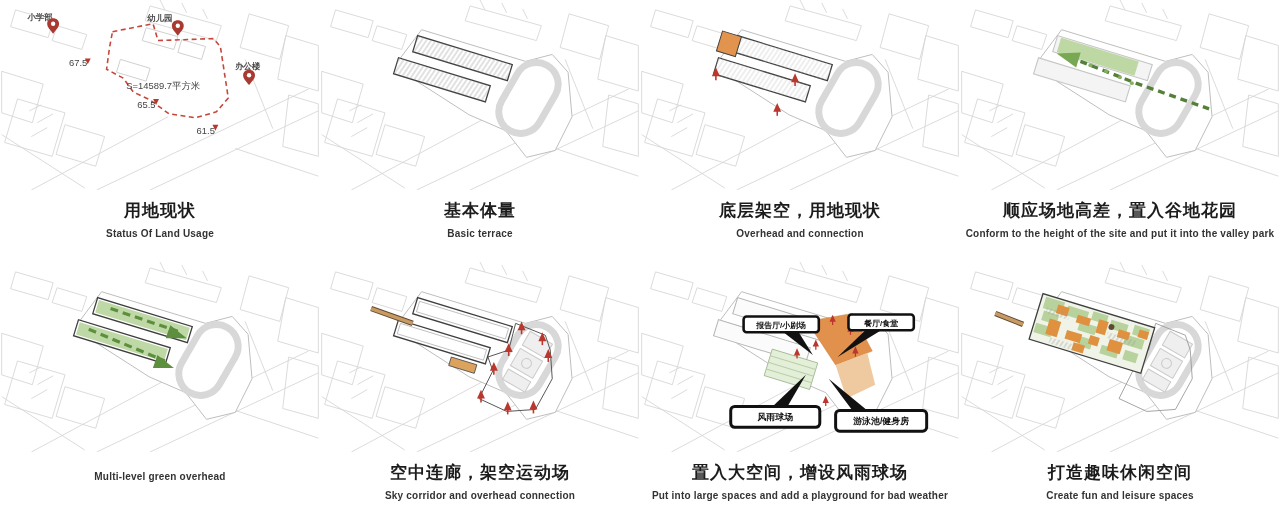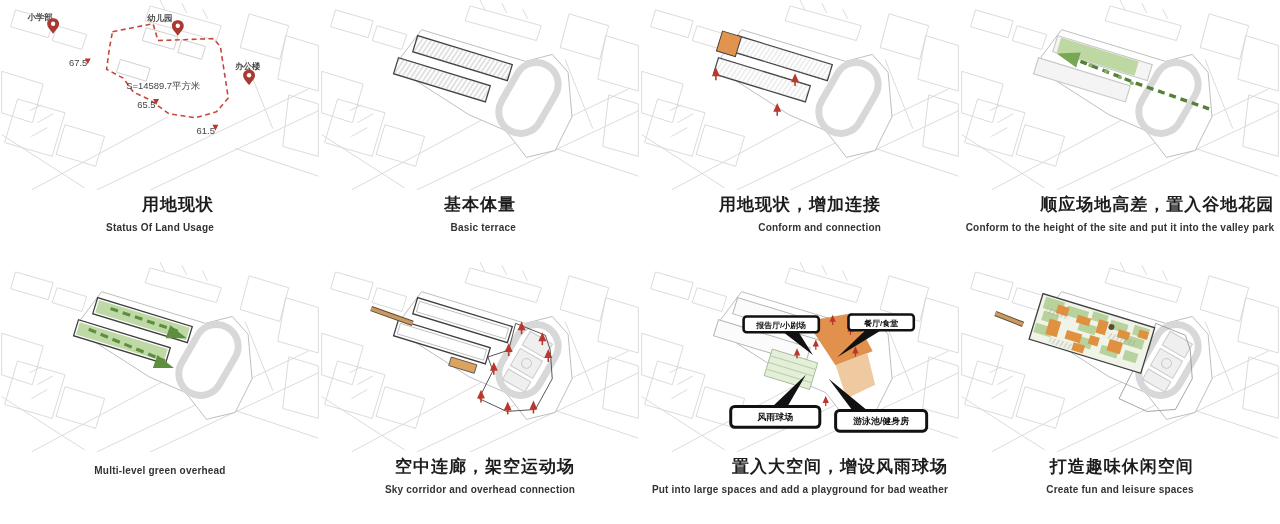--- a/index.html
+++ b/index.html
@@ -3,21 +3,21 @@
 <meta charset="utf-8">
 <style>
   html,body{margin:0;padding:0;background:#fff;}
   .sheet{
     width:1280px;height:524px;background:#fff;overflow:hidden;
     display:grid;grid-template-columns:repeat(4,320px);grid-template-rows:repeat(2,262px);
     font-family:"Liberation Sans","DejaVu Sans",sans-serif;
   }
   .panel{display:flex;flex-direction:column;align-items:center;}
   .draw{display:block;width:320px;height:190px;flex:0 0 auto;}
-  .cap{text-align:right;margin-top:6px;}
+  .cap{text-align:center;margin-top:12px;}
   .cap .t{margin:0;font-size:17px;font-weight:800;color:#1c1c1c;letter-spacing:1px;line-height:1.1;}
   .cap .s{margin:7px 0 0 0;font-size:10px;font-weight:700;color:#333;letter-spacing:.2px;}
   svg text{font-family:"Liberation Sans","DejaVu Sans",sans-serif;}
   .lbl{font-size:8.5px;font-weight:600;fill:#4a4a4a;}
   .num{font-size:9.5px;fill:#444;}
   .callout-txt{font-size:8px;font-weight:700;fill:#111;}
   .callout-txt2{font-size:9px;font-weight:700;fill:#111;}
 </style>
 </head>
 <body>
@@ -136,22 +136,22 @@
       <use href="#bars" fill="#ffffff" stroke="#3f3f3f" stroke-width="1.3"></use>
       <use href="#bars" fill="url(#hatchL)" stroke="none"></use>
       <g transform="translate(97,36) rotate(17)">
         <rect x="-16" y="0" width="20" height="21" fill="#e2944e" stroke="#3f3f3f" stroke-width="1"></rect>
       </g>
       <use href="#redarrow" transform="translate(75,74)"></use>
       <use href="#redarrow" transform="translate(155,80)"></use>
       <use href="#redarrow" transform="translate(137,110)"></use>
     </svg>
     <div class="cap">
-      <h3 class="t">用地现状，增加连接</h3>
-      <p class="s">Conform and connection</p>
+      <h3 class="t">底层架空，用地现状</h3>
+      <p class="s">Overhead and connection</p>
     </div>
   </section>
 
   <section class="panel">
     <svg class="draw" viewBox="0 0 320 192">
       <use href="#ctx"></use>
       <use href="#plate"></use>
       <use href="#track"></use>
       <use href="#bars" fill="#f4f4f4" stroke="#c6c6c6" stroke-width="1.1"></use>
       <g transform="translate(97,36) rotate(17)">

